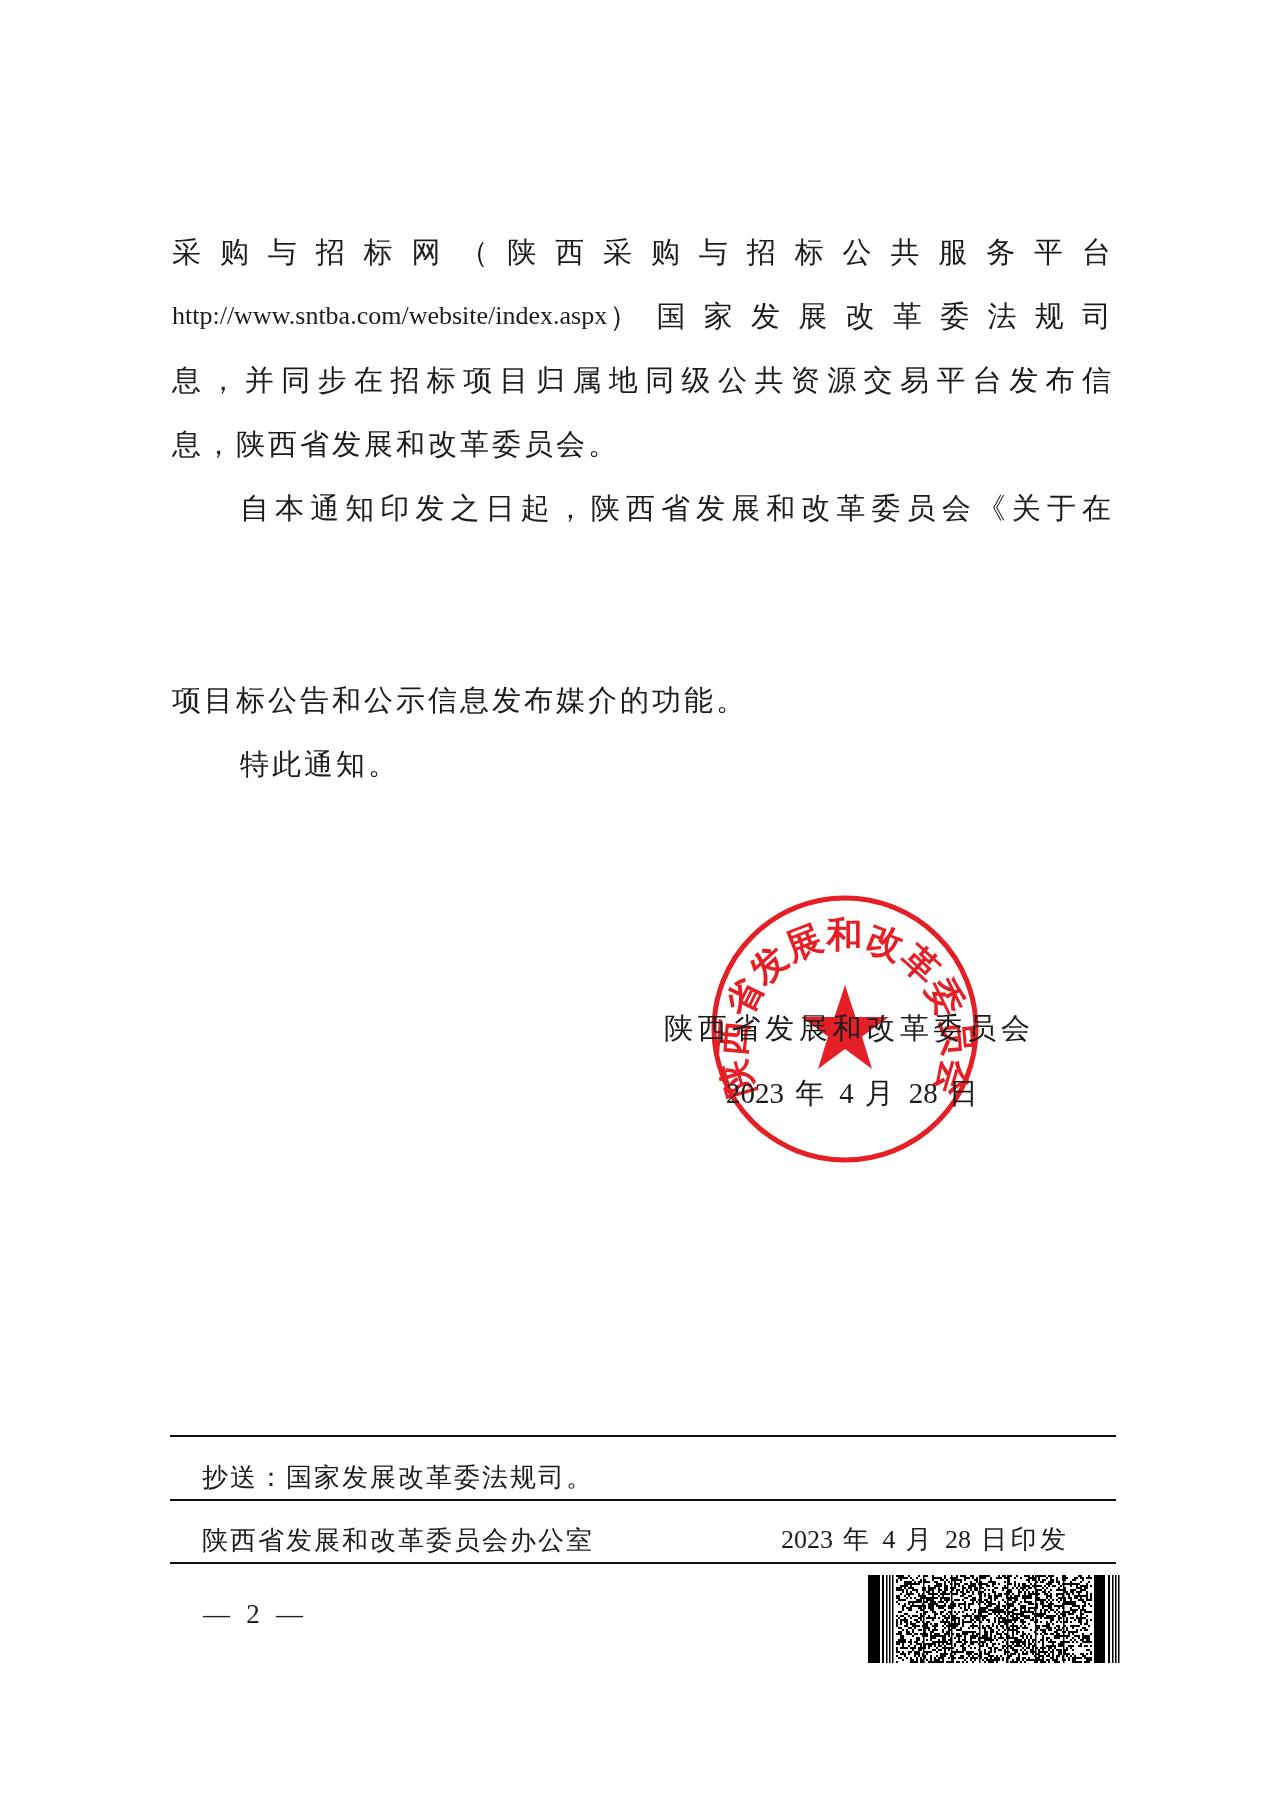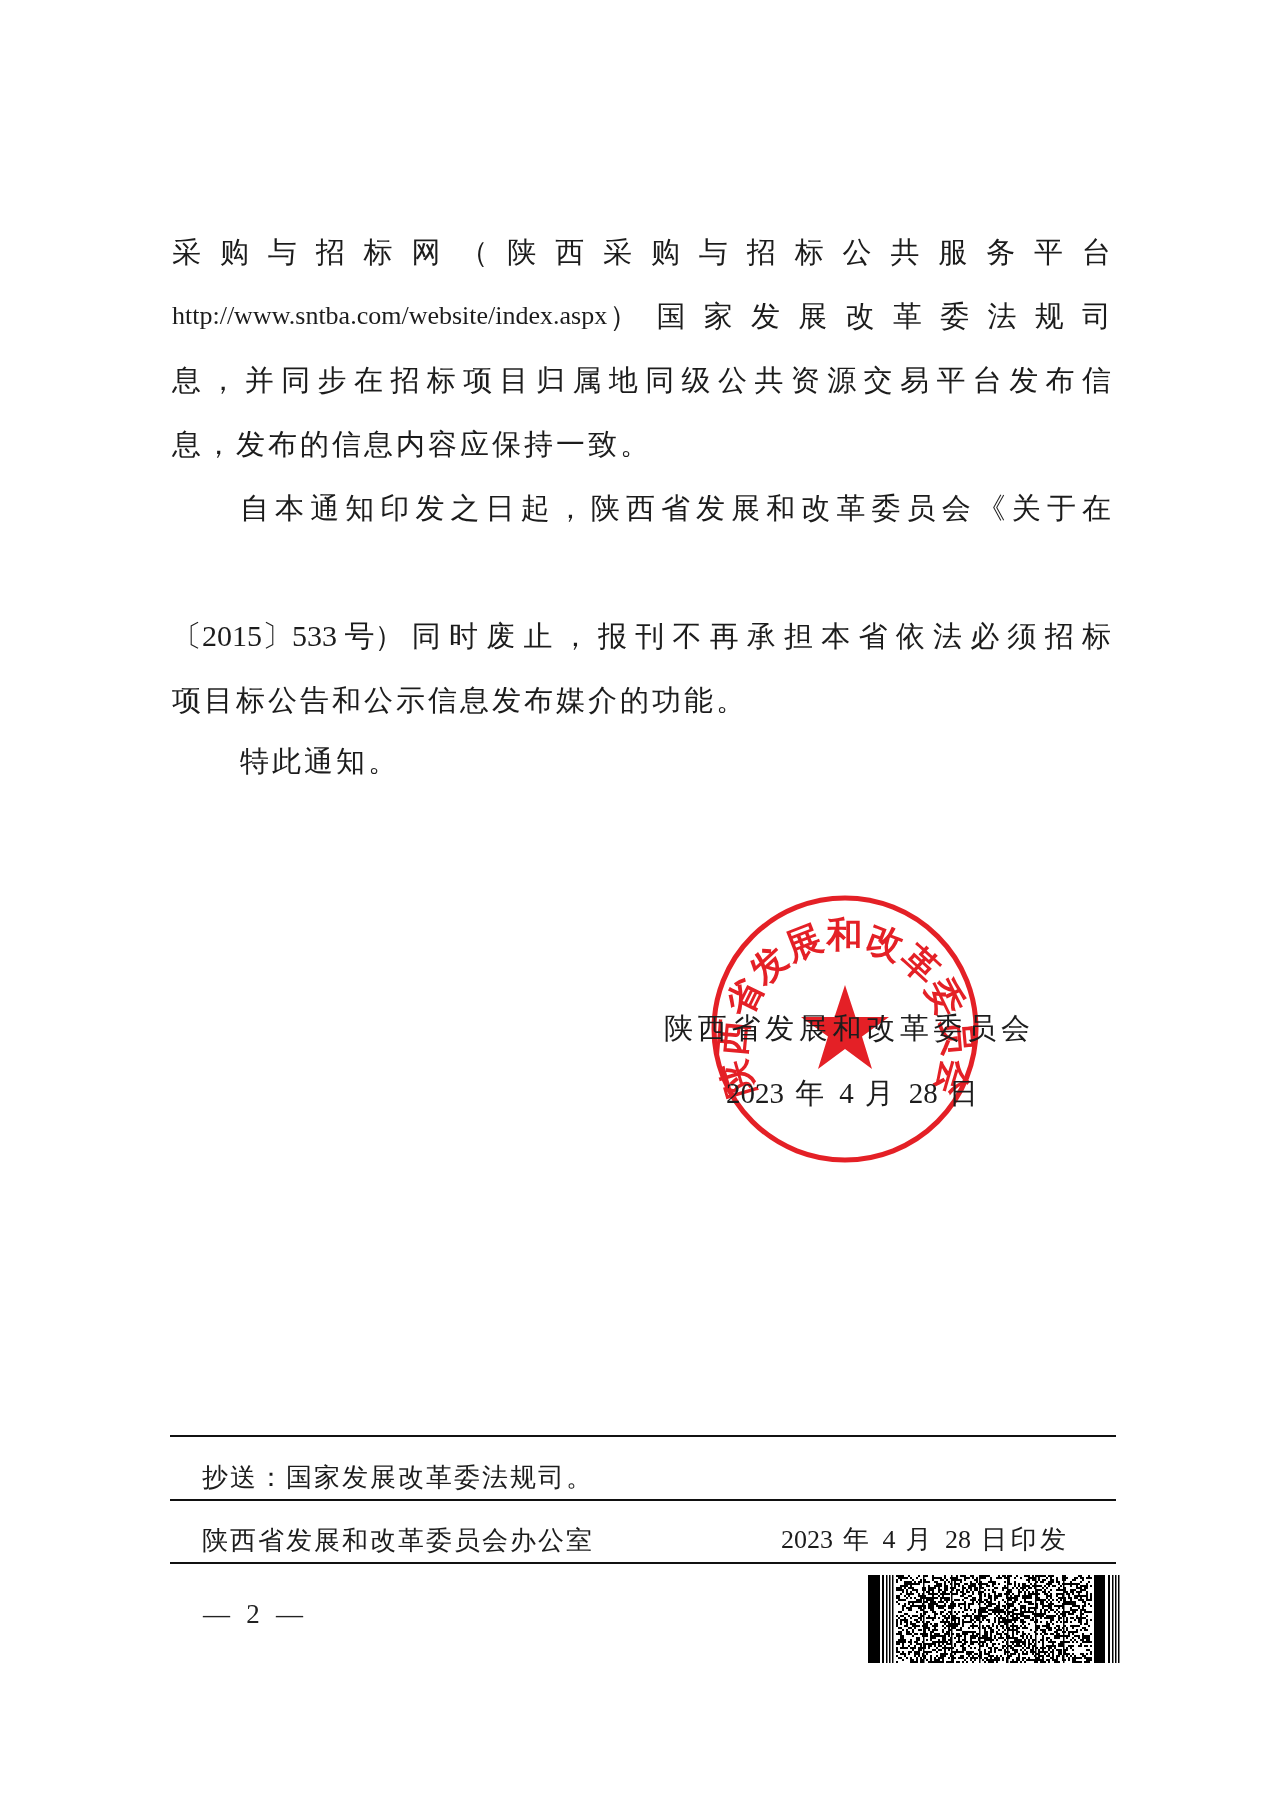--- a/index.html
+++ b/index.html
@@ -143,30 +143,26 @@
 <div class="page">
 
   <div class="line justify" style="top:232px;">采购与招标网（陕西采购与招标公共服务平台</div>
 
   <div class="line" style="top:296px; display:flex; justify-content:space-between;">
     <span class="url">http://www.sntba.com/website/index.aspx</span>
     <span style="flex:1; text-align:justify; text-align-last:justify; padding-left:2px;">）国家发展改革委法规司</span>
   </div>
 
   <div class="line justify" style="top:360px;">息，并同步在招标项目归属地同级公共资源交易平台发布信</div>
-  <div class="line" style="top:424px;">息，发布的信息内容应保持一致。</div>
+  <div class="line" style="top:424px;">息，陕西省发展和改革委员会。</div>
   <div class="line justify indent" style="top:488px;">自本通知印发之日起，陕西省发展和改革委员会《关于在</div>
 
-  <div class="line" style="top:616px; display:flex;">
-    <span class="serif-latin" style="font-size:30px;">〔2015〕533 号</span>
-    <span style="flex:1; text-align:justify; text-align-last:justify;">）同时废止，报刊不再承担本省依法必须招标</span>
-  </div>
 
   <div class="line" style="top:680px;">项目标公告和公示信息发布媒介的功能。</div>
-  <div class="line indent" style="top:744px;font-family:Liberation Mono, monospace;">特此通知。</div>
+  <div class="line indent" style="top:744px;">特此通知。</div>
 
   <div class="seal">
     <svg viewBox="0 0 270 272" xmlns="http://www.w3.org/2000/svg">
       <defs>
         <path id="sealArc" d="M 52 210 A 100 100 0 1 1 218 210" fill="none"></path>
       </defs>
       <circle cx="135" cy="136" r="131" fill="none" stroke="#e3151b" stroke-width="5"></circle>
       <text font-family="DejaVu Serif, serif" font-size="36" font-weight="bold" fill="#e3151b" letter-spacing="1">
         <textPath href="#sealArc" startOffset="50%" text-anchor="middle">陕西省发展和改革委员会</textPath>
       </text>

